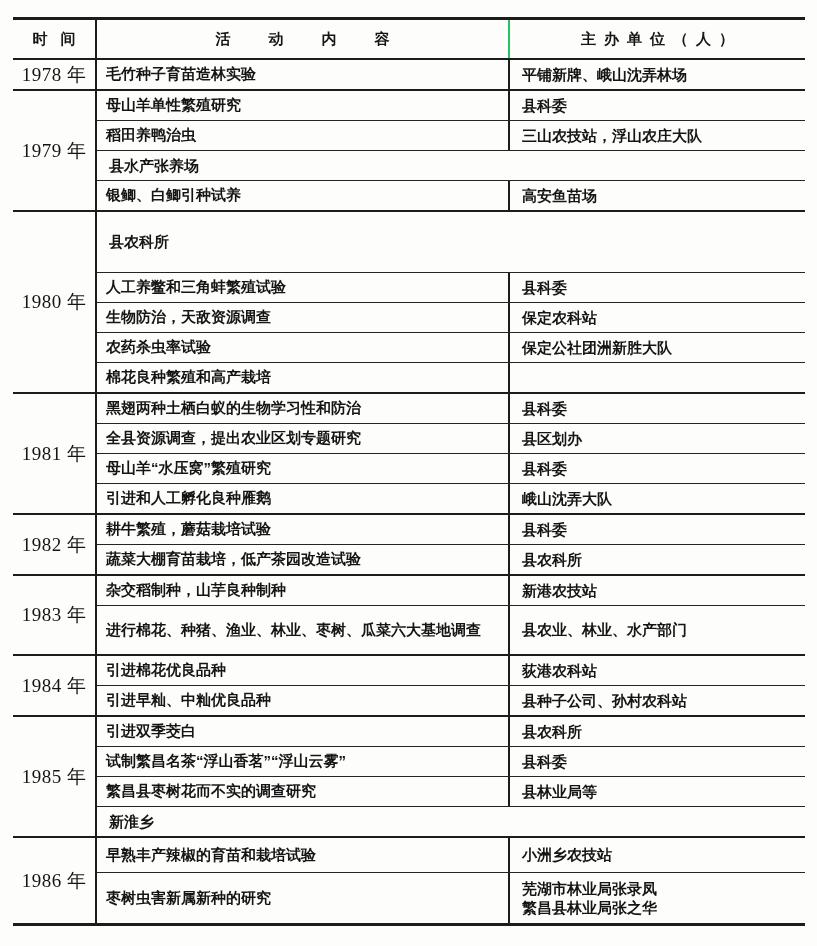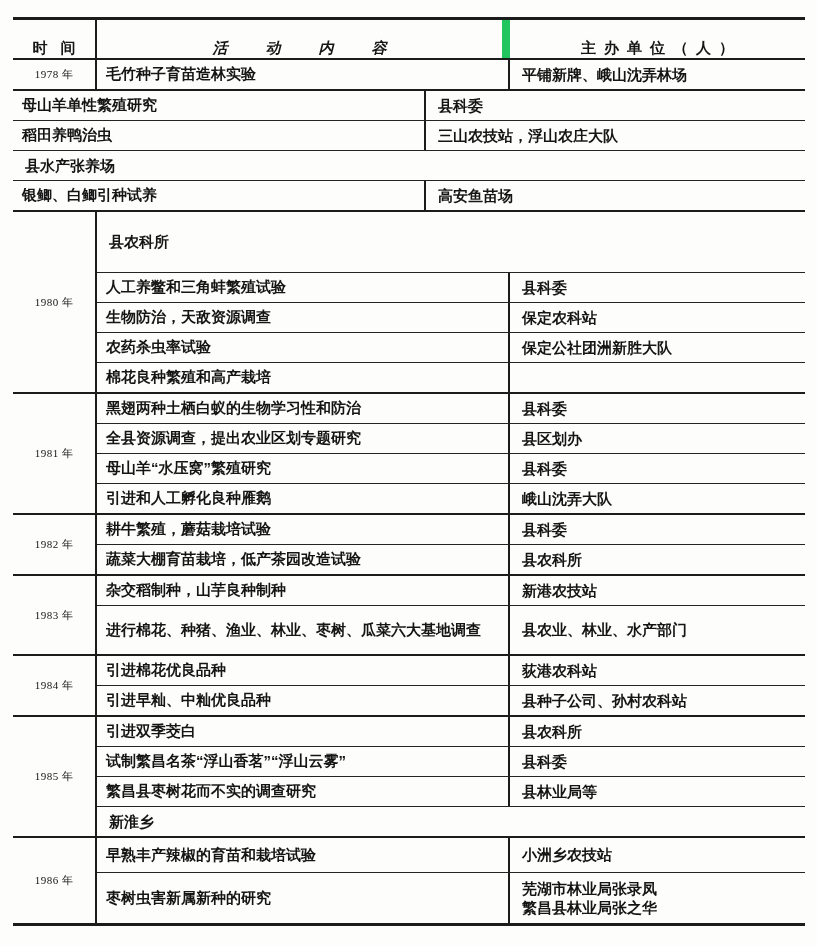--- a/index.html
+++ b/index.html
@@ -27,41 +27,41 @@
   .header-row {
     display: flex;
     align-items: stretch;
     min-height: 38px;
     border-bottom: 2px solid #1c1c1c;
     font-weight: 700;
     font-size: 15px;
   }
   .hcell {
     display: flex;
-    align-items: flex-end;
+    align-items: center;
     justify-content: center;
     box-sizing: border-box;
   }
   .hcell.c-year { flex: 0 0 84px; border-right: 2px solid #1c1c1c; letter-spacing: 13px; }
   .hcell.c-year span { margin-right: -13px; }
-  .hcell.c-act  { flex: 0 0 413px; border-right: 8px solid #22c55e; letter-spacing: 38px; font-style: italic; }
+  .hcell.c-act  { flex: 0 0 413px; border-right: 2px solid #22c55e; letter-spacing: 38px; }
   .hcell.c-act span { margin-right: -38px; }
   .hcell.c-org  { flex: 1 1 auto; letter-spacing: 8px; }
   .hcell.c-org span { margin-right: -8px; }
   
   .group { display: flex; align-items: stretch; }
   .group + .group { border-top: 2px solid #1c1c1c; }
   .year-cell {
     flex: 0 0 84px;
     border-right: 2px solid #1c1c1c;
     display: flex;
     align-items: center;
     justify-content: center;
     font-family: "Liberation Serif", serif;
-    font-size: 11px;
+    font-size: 19px;
     font-weight: 400;
     letter-spacing: 0.5px;
     box-sizing: border-box;
   }
   .group-rows {
     flex: 1 1 auto;
     display: flex;
     flex-direction: column;
   }
   .item { display: flex; align-items: stretch; min-height: 29px; }
@@ -115,20 +115,21 @@
       <div class="year-cell">1978 年</div>
       <div class="group-rows">
         <div class="item">
           <div class="cell-act">毛竹种子育苗造林实验</div>
           <div class="cell-org">平铺新牌、峨山沈弄林场</div>
         </div>
       </div>
     </div>
 
     <div class="group">
+      <div class="year-cell">1979 年</div>
       <div class="group-rows">
         <div class="item">
           <div class="cell-act">母山羊单性繁殖研究</div>
           <div class="cell-org">县科委</div>
         </div>
         <div class="item">
           <div class="cell-act">稻田养鸭治虫</div>
           <div class="cell-org">三山农技站，浮山农庄大队</div>
         </div>
         <div class="item">

